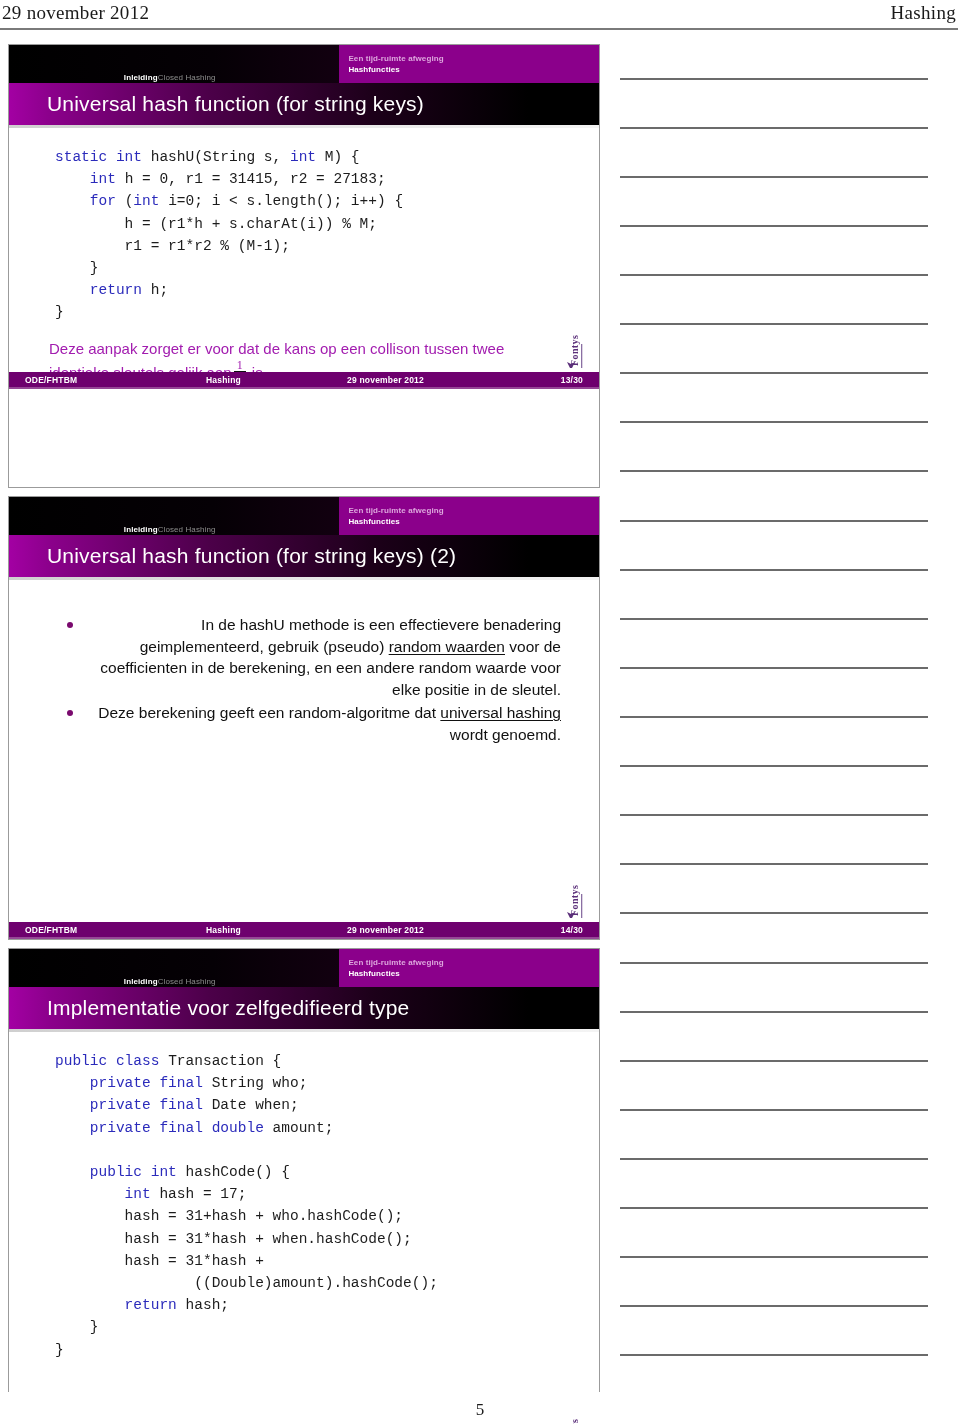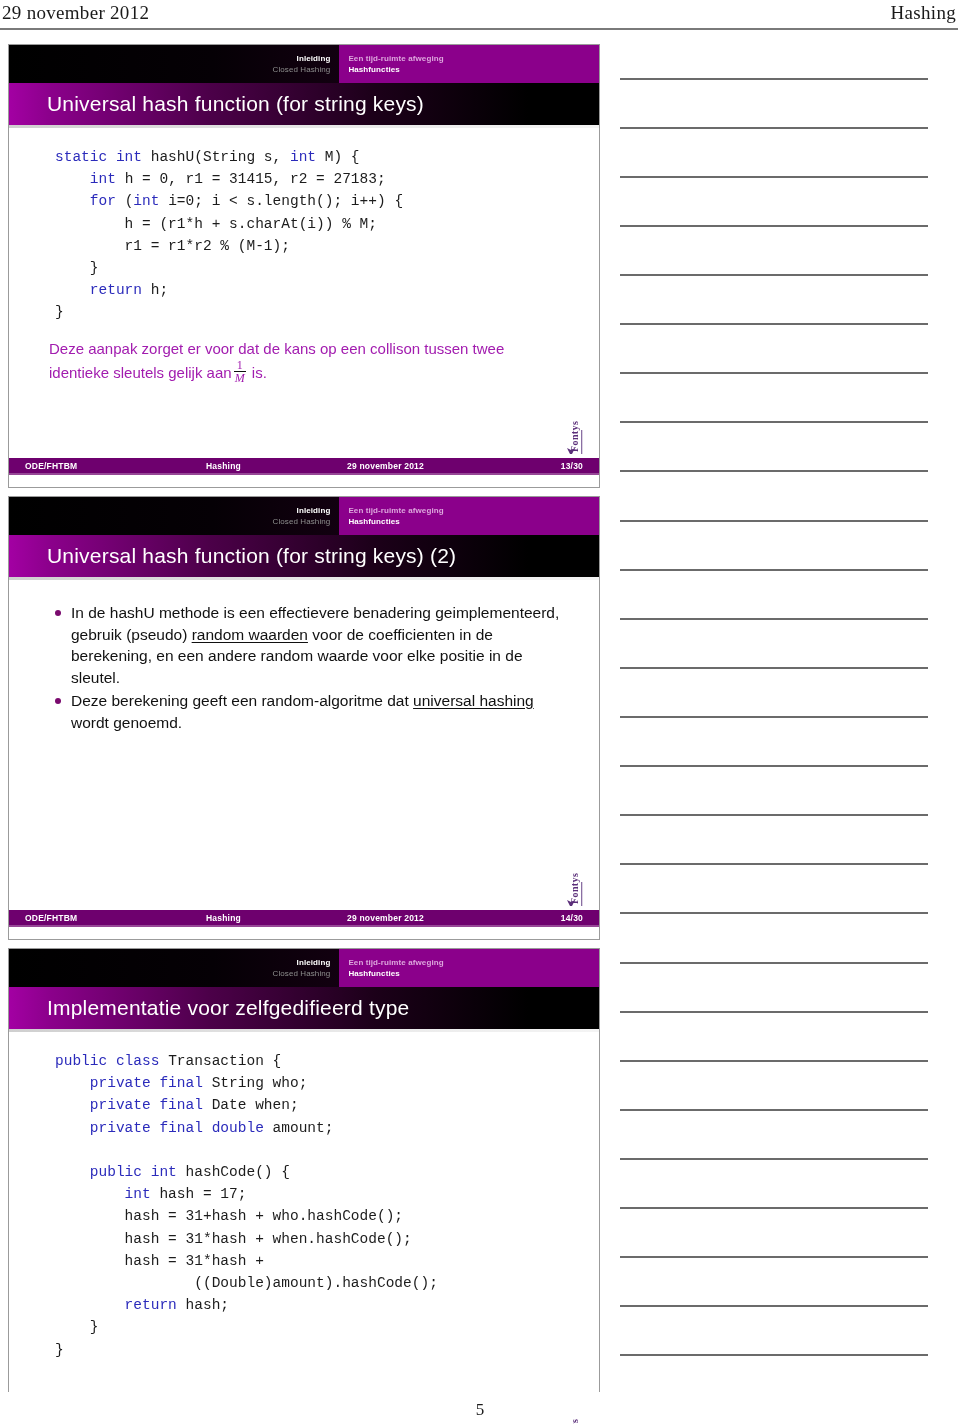--- a/index.html
+++ b/index.html
@@ -64,21 +64,21 @@
   .slide-nav {
     position: relative;
     height: 38px;
     display: flex;
     background: #000000;
   }
   .nav-left {
     flex: 0 0 56%;
     background: linear-gradient(to right, #000000 0%, #050005 62%, #120010 100%);
     display: flex;
-    flex-direction: column;
+    flex-direction: row;
     align-items: flex-end;
     justify-content: center;
     padding-right: 9px;
     box-sizing: border-box;
   }
   .nav-right {
     flex: 1 1 auto;
     background: #8b008b;
     display: flex;
     flex-direction: column;
@@ -164,22 +164,23 @@
     display: block;
     border-bottom: 1px solid #111;
     font-style: normal;
     padding: 0 1px;
   }
   .frac .den { display: block; padding: 0 1px; }
 
   
   .bullets {
     list-style: none;
-    margin: 0;
+    margin: 12px;
     padding: 0 26px 0 62px;
+    text-align: right;
   }
   .bullets li {
     position: relative;
     font-size: 15.5px;
     line-height: 21.5px;
     color: #111111;
     margin-bottom: 2px;
   }
   .bullets li::before {
     content: "";
@@ -310,21 +311,21 @@
     </div>
     <div class="nav-right">
       <div class="nav-item inactive-light">Een tijd-ruimte afweging</div>
       <div class="nav-item active">Hashfuncties</div>
     </div>
   </div>
   <div class="slide-title-bar">
     <div class="slide-title">Universal hash function (for string keys)</div>
   </div>
   <div class="title-underbar"></div>
-  <div class="slide-body" style="height:330px;">
+  <div class="slide-body" style="height:244px;">
     <div class="code" style="padding-top:18px;" id="code-0"><div><span class="kw">static int </span><span>hashU(String s, </span><span class="kw">int </span><span>M) {</span></div><div><span class="kw">    int </span><span>h = 0, r1 = 31415, r2 = 27183;</span></div><div><span class="kw">    for </span><span>(</span><span class="kw">int </span><span>i=0; i &lt; s.length(); i++) {</span></div><div><span>        h = (r1*h + s.charAt(i)) % M;</span></div><div><span>        r1 = r1*r2 % (M-1);</span></div><div><span>    }</span></div><div><span class="kw">    return </span><span>h;</span></div><div><span>}</span></div></div>
     <div class="prose" style="padding-top:14px;">
       <span>Deze aanpak zorget er voor dat de kans op een collison tussen twee identieke sleutels gelijk aan</span><span class="frac"><span class="num">1</span><span class="den">M</span></span> <span>is.</span>
     </div>
     <div class="fontys" style="bottom:4px;">
       <svg class="mark" viewBox="0 0 34 40">
         <g transform="rotate(-90 17 20)">
           <text x="-1" y="24" font-family="Liberation Serif, serif" font-size="10" font-weight="bold" fill="#5b2f7a" letter-spacing="0.4">Fontys</text>
           <path d="M -5 17 L 3 13 L 1 17 L 3 21 Z" fill="#5b2f7a"></path>
           <rect x="-5" y="27" width="26" height="1.3" fill="#8a6fa3"></rect>

